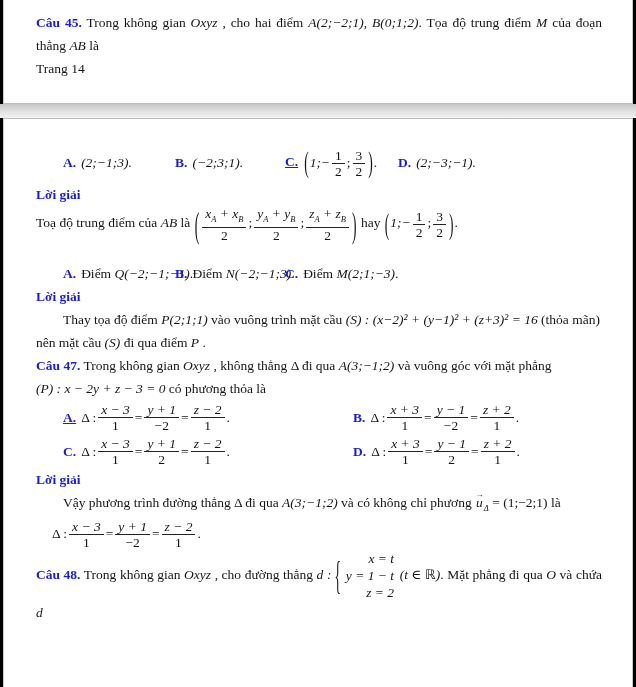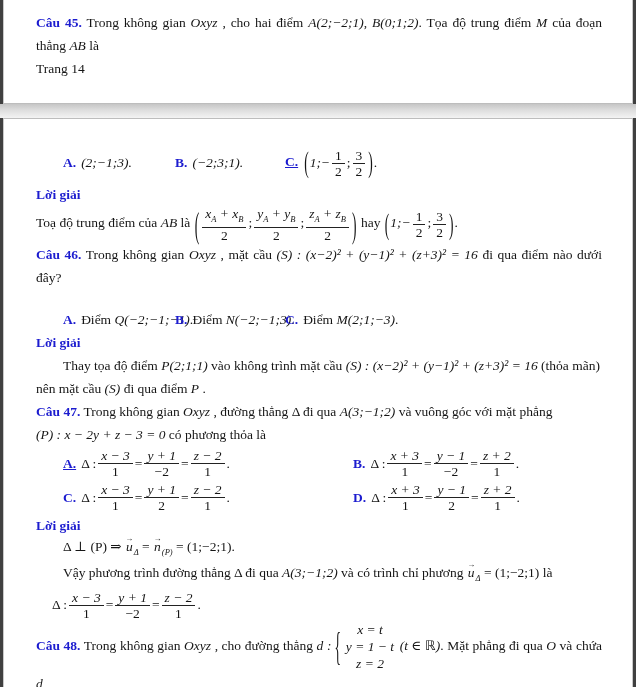--- a/index.html
+++ b/index.html
@@ -1,18 +1,18 @@
 <!DOCTYPE html>
 <html><head>
 <meta charset="utf-8">
 <style>
   :root{ --blue:#1c1ccf; --ink:#151515; }
   html,body{margin:0;padding:0;background:#ffffff;}
   body{font-family:"Liberation Serif","DejaVu Serif","DejaVu Sans",serif;font-size:13.5px;color:var(--ink);}
-  .viewport{width:636px;height:687px;overflow:hidden;background:#404040;position:relative;}
+  .viewport{width:636px;height:687px;overflow:hidden;background:#000000;position:relative;}
   .page{background:#fff;margin:0 3px;border-left:1px solid #c9c9c9;border-right:1px solid #c9c9c9;box-sizing:border-box;}
   #page1{height:104px;border-bottom:1px solid #bdbdbd;padding:11px 30px 0 32px;}
   #page2{min-height:569px;border-top:1px solid #bdbdbd;padding:24px 30px 6px 32px;}
   .pagegap{height:14px;background:linear-gradient(180deg,#c6c6c6 0%,#dedede 45%,#f3f3f3 100%);}
   p.p{margin:0;line-height:23px;text-align:justify;}
   .lbl{color:var(--blue);font-weight:700;}
   .lbl.sp{margin-right:5px;}
   .u{text-decoration:underline;}
   .head{color:var(--blue);font-weight:700;text-align:center;line-height:16px;margin:2px 0;}
   .m{font-style:italic;}
@@ -28,21 +28,21 @@
   .optrow45{min-height:40px;}
   .optgrid2{display:grid;grid-template-columns:290px auto;padding-left:27px;align-items:center;row-gap:2px;margin-top:2px;}
   .optgrid2 .opt{min-height:32px;display:flex;align-items:center;white-space:nowrap;}
   .opt{white-space:nowrap;}
   .indent28{padding-left:27px;}
   .indent16{padding-left:16px;}
   .solline{margin-top:2px;line-height:normal;}
   .q46t{margin-top:10px;}
   .q47t{margin-top:10px;}
   .mt2{margin-top:20px;}
-  .sys{display:inline-block;vertical-align:middle;line-height:17px;text-align:center;margin:0 2px;}
+  .sys{display:inline-block;vertical-align:middle;line-height:17px;text-align:right;margin:0 2px;}
   .brace{display:inline-block;transform:scaleY(3.0);vertical-align:middle;margin:0 3px;font-weight:300;}
   .q48line{line-height:normal;margin-top:4px;text-align:left;}
   .trang{text-align:center;margin-top:4px;line-height:20px;}
 </style>
 </head>
 <body>
 
 <div class="viewport">
 
   <div class="page" id="page1">
@@ -51,40 +51,40 @@
   </div>
 
   <div class="pagegap"></div>
 
   <div class="page" id="page2">
 
     <div class="optrow optrow45">
       <span class="opt"><span class="lbl sp">A.</span><span class="m">(2;−1;3).</span></span>
       <span class="opt"><span class="lbl sp">B.</span><span class="m">(−2;3;1).</span></span>
       <span class="opt"><span class="lbl sp u">C.</span><span class="bp">(</span><span class="m">1;−</span><span class="frac"><span class="fn">1</span><span class="fd">2</span></span><span>;</span><span class="frac"><span class="fn">3</span><span class="fd">2</span></span><span class="bp">)</span><span>.</span></span>
+      <span class="opt"><span class="lbl sp">D.</span><span class="m">(2;−3;−1).</span></span>
     </div>
 
     <p class="p head">Lời giải</p>
 
     <p class="p solline"><span>Toạ độ trung điểm của </span><span class="m">AB</span><span> là </span><span class="bp bp2">(</span><span class="frac"><span class="fn"><span class="m">x</span><sub>A</sub><span class="m"> + x</span><sub>B</sub></span><span class="fd">2</span></span><span>;</span><span class="frac"><span class="fn"><span class="m">y</span><sub>A</sub><span class="m"> + y</span><sub>B</sub></span><span class="fd">2</span></span><span>;</span><span class="frac"><span class="fn"><span class="m">z</span><sub>A</sub><span class="m"> + z</span><sub>B</sub></span><span class="fd">2</span></span><span class="bp bp2">)</span><span> hay </span><span class="bp">(</span><span class="m">1;−</span><span class="frac"><span class="fn">1</span><span class="fd">2</span></span><span>;</span><span class="frac"><span class="fn">3</span><span class="fd">2</span></span><span class="bp">)</span><span>.</span></p>
 
-    <p class="p q46t"><span class="lbl">Câu 46.</span><span> Trong không gian </span><span class="m">Oxyz</span><span> , mặt cầu </span><span class="m">(S) : (x−2)² + (y−1)² + (z+3)² = 16</span><span> đi qua điểm nào dưới đây?</span></p>
 
     <div class="optrow mt2">
       <span class="opt"><span class="lbl sp">A.</span><span>Điểm </span><span class="m">Q(−2;−1;−1)</span><span>.</span></span>
       <span class="opt"><span class="lbl sp">B.</span><span>Điểm </span><span class="m">N(−2;−1;3)</span><span>.</span></span>
       <span class="opt"><span class="lbl sp">C.</span><span>Điểm </span><span class="m">M(2;1;−3)</span><span>.</span></span>
     </div>
 
     <p class="p head">Lời giải</p>
 
-    <p class="p indent28"><span>Thay tọa độ điểm </span><span class="m">P(2;1;1)</span><span> vào không trình mặt cầu </span><span class="m">(S) : (x−2)² + (y−1)² + (z+3)² = 16</span><span> (thỏa mãn)</span></p>
+    <p class="p indent28"><span>Thay tọa độ điểm </span><span class="m">P(2;1;1)</span><span> vào vuông trình mặt cầu </span><span class="m">(S) : (x−2)² + (y−1)² + (z+3)² = 16</span><span> (thỏa mãn)</span></p>
     <p class="p"><span>nên mặt cầu </span><span class="m">(S)</span><span> đi qua điểm </span><span class="m">P</span><span> .</span></p>
 
-    <p class="p q47t"><span class="lbl">Câu 47.</span><span> Trong không gian </span><span class="m">Oxyz</span><span> , đường thẳng </span><span>Δ</span><span> đi qua </span><span class="m">A(3;−1;2)</span><span> và vuông góc với mặt phẳng </span></p>
+    <p class="p q47t"><span class="lbl">Câu 47.</span><span> Trong không gian </span><span class="m">Oxyz</span><span> , không thẳng </span><span>Δ</span><span> đi qua </span><span class="m">A(3;−1;2)</span><span> và vuông góc với mặt phẳng </span></p>
     <p class="p"><span class="m">(P) : x − 2y + z − 3 = 0</span><span> có phương thỏa là</span></p>
 
     <div class="optgrid2">
       <span class="opt">
           <span class="lbl sp u">A.</span>
           <span>Δ :</span>
           <span class="frac">
             <span class="fn m">x − 3</span>
             <span class="fd">1</span>
           </span>
@@ -154,22 +154,21 @@
           <span class="frac">
             <span class="fn m">z + 2</span>
             <span class="fd">1</span>
           </span>
           <span>.</span>
         </span>
     </div>
 
     <p class="p head">Lời giải</p>
 
-    <p class="p indent28" style="line-height:20px;"><span>Δ ⊥ (P) ⇒ </span><span class="vec">u</span><sub>Δ</sub><span> = </span><span class="vec">n</span><sub>(P)</sub><span> = (1;−2;1).</span></p>
 
-    <p class="p indent28"><span>Vậy phương trình đường thẳng Δ đi qua </span><span class="m">A(3;−1;2)</span><span> và có trình chỉ phương </span><span class="vec">u</span><sub>Δ</sub><span> = (1;−2;1)</span><span> là</span></p>
+    <p class="p indent28"><span>Vậy phương trình đường thẳng Δ đi qua </span><span class="m">A(3;−1;2)</span><span> và có không chỉ phương </span><span class="vec">u</span><sub>Δ</sub><span> = (1;−2;1)</span><span> là</span></p>
 
     <p class="p indent16 solline"><span>Δ :</span><span class="frac"><span class="fn m">x − 3</span><span class="fd">1</span></span><span>=</span><span class="frac"><span class="fn m">y + 1</span><span class="fd">−2</span></span><span>=</span><span class="frac"><span class="fn m">z − 2</span><span class="fd">1</span></span><span>.</span></p>
 
     <p class="p q48line"><span class="lbl">Câu 48.</span><span> Trong không gian </span><span class="m">Oxyz</span><span> , cho đường thẳng </span><span class="m">d :</span><span class="brace">{</span><span class="sys"><span class="m" style="display:block;">x = t</span><span class="m" style="display:block;">y = 1 − t</span><span class="m" style="display:block;">z = 2</span></span><span class="m"> (t ∈ ℝ)</span><span>. Mặt phẳng đi qua </span><span class="m">O</span><span> và chứa </span><span class="m">d</span></p>
 
   </div>
 </div>
 
 </body></html>

